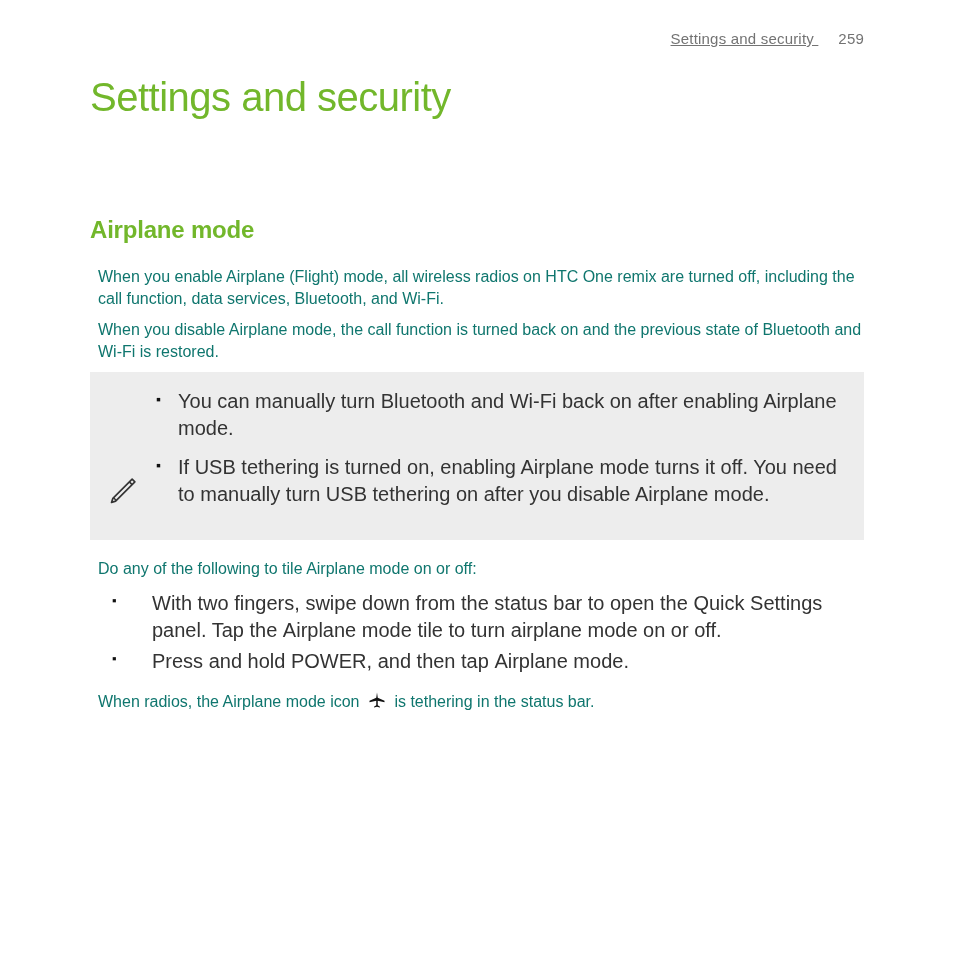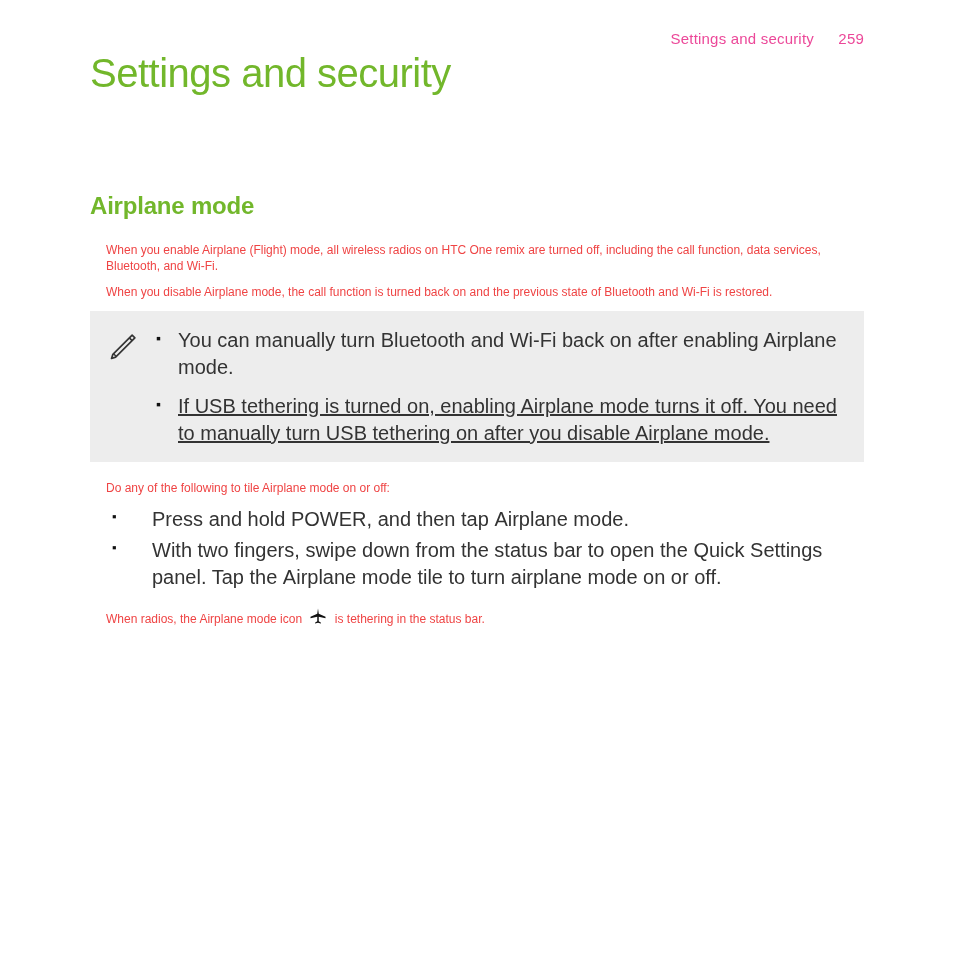--- a/index.html
+++ b/index.html
@@ -11,54 +11,55 @@
     font-family: "Trebuchet MS", "Segoe UI", Arial, sans-serif;
     color: #333333;
   }
   .page {
     box-sizing: border-box;
     padding: 30px 90px 40px 90px;
   }
   .running-header {
     text-align: right;
     font-size: 15px;
-    color: #ec4899;
+    color: #737373;
     letter-spacing: 0.2px;
-    margin-bottom: 4px;
+    margin-bottom: 28px;
+    text-decoration: underline;
   }
   .running-header .page-num {
     display: inline-block;
     margin-left: 20px;
   }
   h1.page-title {
     font-size: 40px;
     font-weight: 400;
     color: #72b72b;
     margin: 0 0 96px 0;
     letter-spacing: -0.5px;
   }
   h2.section-heading {
     font-size: 24px;
     font-weight: 700;
     color: #72b72b;
     margin: 0 0 22px 0;
     letter-spacing: -0.2px;
   }
   p {
-    font-size: 12px;
+    font-size: 16px;
     line-height: 1.35;
-    margin: 0 0 10px 16px;
-    color: #ef4444;
+    margin: 0 0 10px 8px;
+    color: #0f766e;
   }
   .note-box {
     background: #ededed;
-    padding: 16px 16px 15px 16px;
+    padding: 16px 16px 32px 16px;
     margin: 10px 0 18px 0;
     display: flex;
-    align-items: flex-start;
+    align-items: flex-end;
   }
   .note-icon {
     width: 42px;
     flex: 0 0 42px;
     padding-top: 4px;
   }
   .note-icon svg {
     display: block;
   }
   ul.note-list {
@@ -69,21 +70,20 @@
   }
   ul.note-list li {
     position: relative;
     font-size: 20px;
     line-height: 1.35;
     padding: 0 0 0 0;
     margin-bottom: 12px;
   }
   ul.note-list li:last-child {
     margin-bottom: 0;
-    text-decoration: underline;
   }
   ul.note-list li::before {
     content: "▪";
     position: absolute;
     left: -22px;
     top: 2px;
     font-size: 14px;
     color: #111;
   }
   ul.square {
@@ -145,24 +145,24 @@
     <ul class="note-list">
       <li>You can manually turn Bluetooth and Wi-Fi back on after enabling Airplane mode.</li>
       <li>If USB tethering is turned on, enabling Airplane mode turns it off. You need to manually turn USB tethering on after you disable Airplane mode.</li>
     </ul>
   </div>
 
   <p>Do any of the following to tile Airplane mode on or off:</p>
 
   <ul class="square">
     <li>
-      <span>Press and hold POWER, and then tap </span><span class="bold-inline">Airplane mode</span><span>.</span>
+      <span>With two fingers, swipe down from the status bar to open the Quick Settings panel. Tap the </span><span class="bold-inline">Airplane mode</span><span> tile to turn airplane mode on or off.</span>
     </li>
     <li>
-      <span>With two fingers, swipe down from the status bar to open the Quick Settings panel. Tap the </span><span class="bold-inline">Airplane mode</span><span> tile to turn airplane mode on or off.</span>
+      <span>Press and hold POWER, and then tap </span><span class="bold-inline">Airplane mode</span><span>.</span>
     </li>
   </ul>
 
   <p>
     <span>When radios, the Airplane mode icon </span>
     <span class="airplane-icon">
       <svg width="18" height="18" viewBox="0 0 24 24">
         <path d="M12 2 L13 9 L22 13 L22 15 L13 13 L13 19 L16 21 L16 22 L12 21 L8 22 L8 21 L11 19 L11 13 L2 15 L2 13 L11 9 Z" fill="#111"></path>
       </svg>
     </span>

